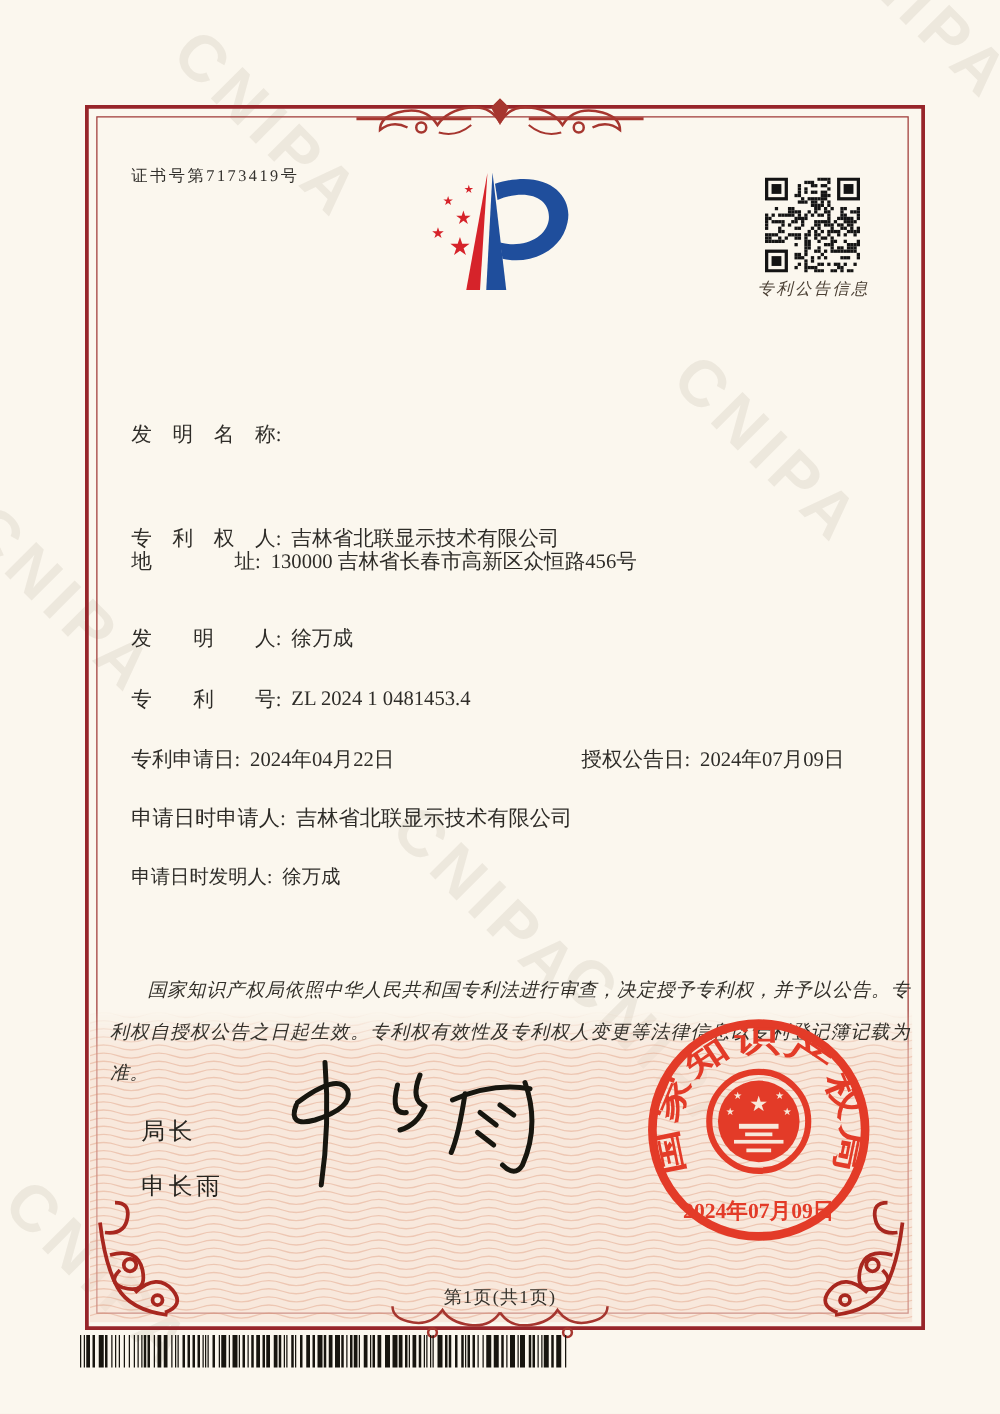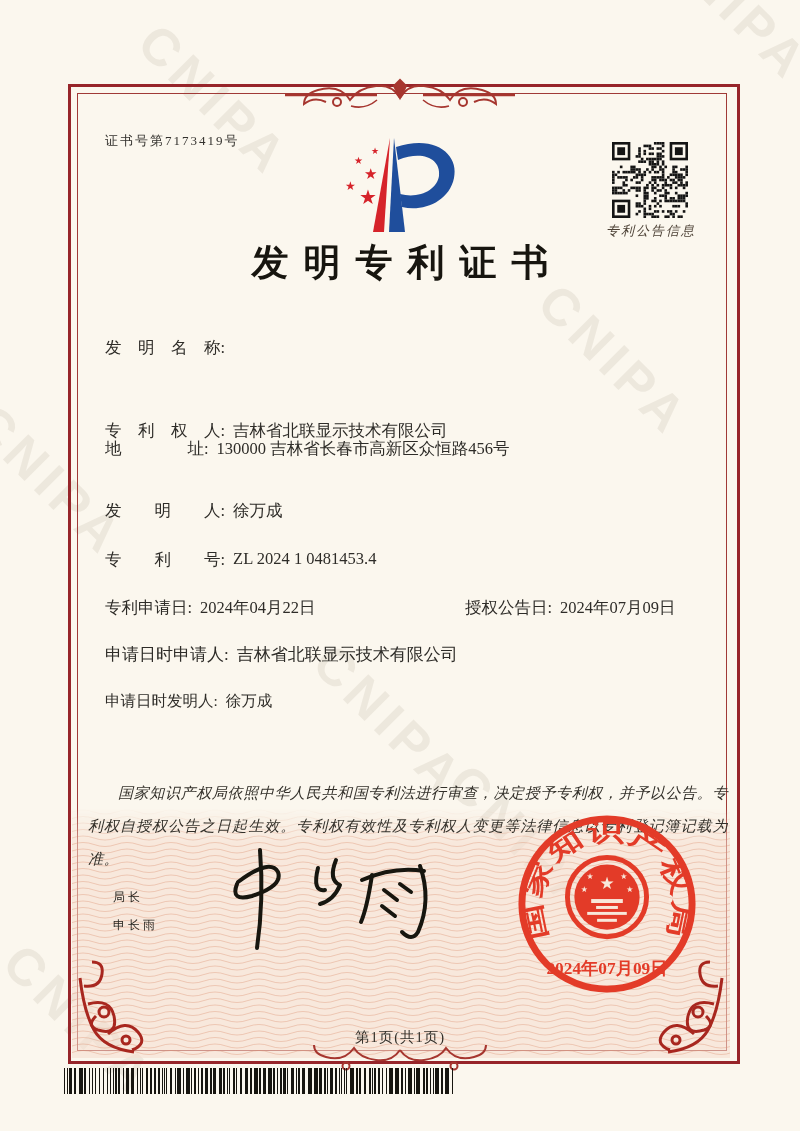--- a/index.html
+++ b/index.html
@@ -44,21 +44,21 @@
   .cell2{position:absolute;left:360px;top:0;display:flex;white-space:nowrap;}
   .r1{top:337px}.r2{top:420px}.r3{top:438px}.r4{top:500px}
   .r5{top:549px}.r6{top:597px}.r7{top:643px;font-size:17px}.r8{top:691px;font-size:15.5px}
 
   .notice{position:absolute;left:88px;top:762px;width:640px;font-size:15px;
       color:#33302a;font-style:italic;line-height:2.2;text-indent:2em;
       text-align:justify;letter-spacing:0.5px;}
 
   .officer{position:absolute;left:113px;top:884px;z-index:4;
       font-family:"Liberation Sans","DejaVu Sans",sans-serif;
-      font-size:12px;color:#26241f;letter-spacing:3px;line-height:2.3;}
+      font-size:19px;color:#26241f;letter-spacing:3px;line-height:2.3;}
   .sig{position:absolute;left:212px;top:842px;width:240px;height:115px;z-index:4;}
 
   .seal{position:absolute;left:513px;top:810px;width:188px;height:188px;z-index:4;}
 
   .footer{position:absolute;left:0;top:1028px;width:800px;text-align:center;z-index:4;
       font-size:14.5px;color:#33302a;letter-spacing:1px;}
   .barcode{position:absolute;left:64px;top:1068px;width:394px;height:26px;z-index:3;
       display:flex;align-items:stretch;}
   .barcode i{display:block;background:#17150f;}
 
@@ -453,21 +453,20 @@
           <rect x="17" y="28" width="1" height="1" fill="#141414"></rect>
           <rect x="20" y="28" width="1" height="1" fill="#141414"></rect>
           <rect x="21" y="28" width="1" height="1" fill="#141414"></rect>
           <rect x="23" y="28" width="1" height="1" fill="#141414"></rect>
           <rect x="25" y="28" width="1" height="1" fill="#141414"></rect>
           <rect x="26" y="28" width="1" height="1" fill="#141414"></rect>
         </svg>
       </div>
     <div class="qr-label">专利公告信息</div>
 
-    <div class="title">发明专利证书</div>
 
     <div class="fields">
       <div class="row r1">
         <span class="lab">发　明　名　称:</span>
       </div>
       <div class="row r2">
         <span class="lab">专　利　权　人:</span>
         <span class="val">吉林省北联显示技术有限公司</span>
       </div>
       <div class="row r3">

